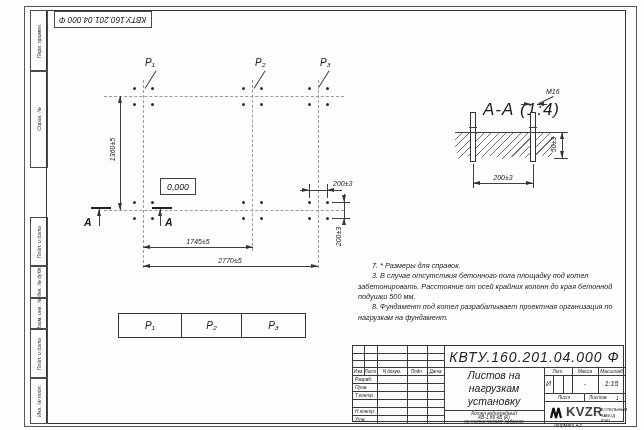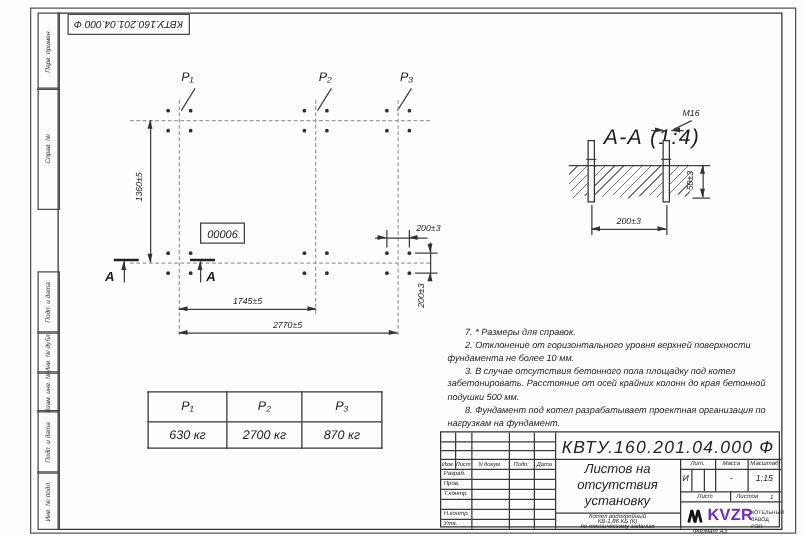--- a/index.html
+++ b/index.html
@@ -71,21 +71,21 @@
 
   <span class="t" style="left:145px;top:57px;font-size:10px;">P₁</span>
   <span class="t" style="left:255px;top:57px;font-size:10px;">P₂</span>
   <span class="t" style="left:320px;top:57px;font-size:10px;">P₃</span>
   <div class="ldr" style="left:145px;top:88px;width:21px;transform:rotate(-58deg);"></div>
   <div class="ldr" style="left:254px;top:88px;width:21px;transform:rotate(-58deg);"></div>
   <div class="ldr" style="left:318px;top:88px;width:21px;transform:rotate(-58deg);"></div>
 
 
   <div class="abs" style="left:160px;top:178px;width:34px;height:15px;border:1px solid #3f3f3f;display:flex;align-items:center;justify-content:center;">
-    <span class="t" style="position:static;font-size:8.8px;">00006</span>
+    <span class="t" style="position:static;font-size:8.8px;">0,000</span>
   </div>
 
   <div class="t ctr" style="left:88px;top:146px;width:48px;font-size:7px;transform:rotate(-90deg);">1360±5</div>
   <div class="t ctr" style="left:176px;top:238px;width:44px;font-size:7px;">1745±5</div>
   <div class="t ctr" style="left:208px;top:257px;width:44px;font-size:7px;">2770±5</div>
   <div class="t" style="left:333px;top:180px;font-size:7px;">200±3</div>
   <div class="t ctr" style="left:318px;top:233px;width:40px;font-size:7px;transform:rotate(-90deg);">200±3</div>
 
   <span class="t" style="left:84px;top:216px;font-size:10.5px;font-weight:600;">А</span>
   <span class="t" style="left:165px;top:216px;font-size:10.5px;font-weight:600;">А</span>
@@ -94,36 +94,30 @@
   <div id="concrete"></div>
   <div class="bolt" style="left:470px;top:112px;"></div>
   <div class="bolt" style="left:530px;top:112px;"></div>
   <span class="t" style="left:546px;top:88px;font-size:7px;">М16</span>
   <div class="ldr" style="left:539px;top:103px;width:16px;transform:rotate(-26deg);"></div>
   <div class="t ctr" style="left:533px;top:141px;width:40px;font-size:7px;transform:rotate(-90deg);">50±3</div>
   <div class="t ctr" style="left:481px;top:174px;width:44px;font-size:7px;">200±3</div>
 
   <div class="abs notes" style="left:358px;top:261px;width:258px;">
     <p>7. * Размеры для справок.</p>
-    <p>2. Отклонение от горизонтального уровня верхней поверхности фундамента не более 10 мм.</p>
     <p>3. В случае отсутствия бетонного пола площадку под котел забетонировать. Расстояние от осей крайних колонн до края бетонной подушки 500 мм.</p>
     <p>8. Фундамент под котел разрабатывает проектная организация по нагрузкам на фундамент.</p>
   </div>
 
   <table class="loads">
     <tbody>
         <tr>
       <td style="width:62px;height:23px;font-size:10px;">P₁</td>
       <td style="width:59px;font-size:10px;">P₂</td>
       <td style="width:63px;font-size:10px;">P₃</td>
-    </tr>
-    <tr>
-      <td style="height:20px;font-size:10px;">630 кг</td>
-      <td style="font-size:10px;">2700 кг</td>
-      <td style="font-size:10px;">870 кг</td>
     </tr>
   </tbody>
     </table>
 
   <div id="titleblock">
 
     <div class="tb-line" style="left:11px;top:0;width:1px;height:29px;"></div>
     <div class="tb-line" style="left:24px;top:0;width:1px;height:77px;"></div>
     <div class="tb-line" style="left:54px;top:0;width:1px;height:77px;"></div>
     <div class="tb-line" style="left:74px;top:0;width:1px;height:77px;"></div>
@@ -157,21 +151,21 @@
     <div class="cellt ctr" style="left:54px;top:22.5px;width:20px;font-size:4.6px;">Подп.</div>
     <div class="cellt ctr" style="left:74px;top:22.5px;width:17px;font-size:4.6px;">Дата</div>
 
     <div class="cellt" style="left:2px;top:30.5px;font-size:4.8px;">Разраб.</div>
     <div class="cellt" style="left:2px;top:38.5px;font-size:4.8px;">Пров.</div>
     <div class="cellt" style="left:2px;top:46.5px;font-size:4.8px;">Т.контр.</div>
     <div class="cellt" style="left:2px;top:62.5px;font-size:4.8px;">Н.контр.</div>
     <div class="cellt" style="left:2px;top:70.5px;font-size:4.8px;">Утв.</div>
 
     <div class="cellt ctr" style="left:91px;top:23px;width:100px;font-size:10.5px;">Листов на</div>
-    <div class="cellt ctr" style="left:91px;top:36px;width:100px;font-size:10.5px;">отсутствия</div>
+    <div class="cellt ctr" style="left:91px;top:36px;width:100px;font-size:10.5px;">нагрузкам</div>
     <div class="cellt ctr" style="left:91px;top:49px;width:100px;font-size:10.5px;">установку</div>
 
     <div class="cellt ctr" style="left:91px;top:65px;width:100px;font-size:4.8px;">Котел водогрейный</div>
     <div class="cellt ctr" style="left:91px;top:69px;width:100px;font-size:4.8px;">КВ-1,86 КБ (К)</div>
     <div class="cellt ctr" style="left:91px;top:73px;width:100px;font-size:4.8px;">по техническому заданию</div>
 
     <div class="cellt ctr" style="left:191px;top:22.5px;width:28px;font-size:4.8px;">Лит.</div>
     <div class="cellt ctr" style="left:219px;top:22.5px;width:26px;font-size:4.8px;">Масса</div>
     <div class="cellt ctr" style="left:245px;top:22.5px;width:27px;font-size:4.8px;">Масштаб</div>
     <div class="cellt ctr" style="left:191px;top:34px;width:9px;font-size:7px;">И</div>
@@ -180,21 +174,21 @@
 
     <div class="cellt ctr" style="left:191px;top:48.5px;width:40px;font-size:4.8px;">Лист</div>
     <div class="cellt" style="left:236px;top:48.5px;font-size:4.8px;">Листов</div>
     <div class="cellt" style="left:263px;top:48.5px;font-size:5px;">1</div>
 
     <span class="abs" style="left:196px;top:60px;">
       <svg width="15" height="14" viewBox="0 0 15 14">
           <path d="M2 12 L4.5 2 L7 12 L9.5 2 L12 12" fill="none" stroke="#111" stroke-width="2.2"></path>
         </svg>
     </span>
-    <div class="abs" style="left:213px;top:58px;font-size:13px;font-weight:bold;color:#6d28d9;letter-spacing:.3px;font-family:'Liberation Sans',sans-serif;">KVZR</div>
+    <div class="abs" style="left:213px;top:58px;font-size:13px;font-weight:bold;color:#404040;letter-spacing:.3px;font-family:'Liberation Sans',sans-serif;">KVZR</div>
     <div class="abs" style="left:248px;top:61px;font-size:4.2px;color:#222;">КОТЕЛЬНЫЙ</div>
     <div class="abs" style="left:248px;top:66.5px;font-size:4.2px;color:#222;">ЗАВОД РЭП</div>
   </div>
 
   <div class="t ctr" style="left:545px;top:422px;width:46px;font-size:5px;">Формат А3</div>
 
 <div class="abs" style="left: 143px; top: 80px; height: 188px; width: 0px; border-left: 1px dashed rgb(155, 155, 155);"></div>
     <div class="abs" style="left: 252px; top: 80px; height: 171px; width: 0px; border-left: 1px dashed rgb(155, 155, 155);"></div>
     <div class="abs" style="left: 318px; top: 80px; height: 188px; width: 0px; border-left: 1px dashed rgb(155, 155, 155);"></div>
     <div class="abs" style="left: 104px; top: 96px; width: 240px; height: 0px; border-top: 1px dashed rgb(155, 155, 155);"></div>

